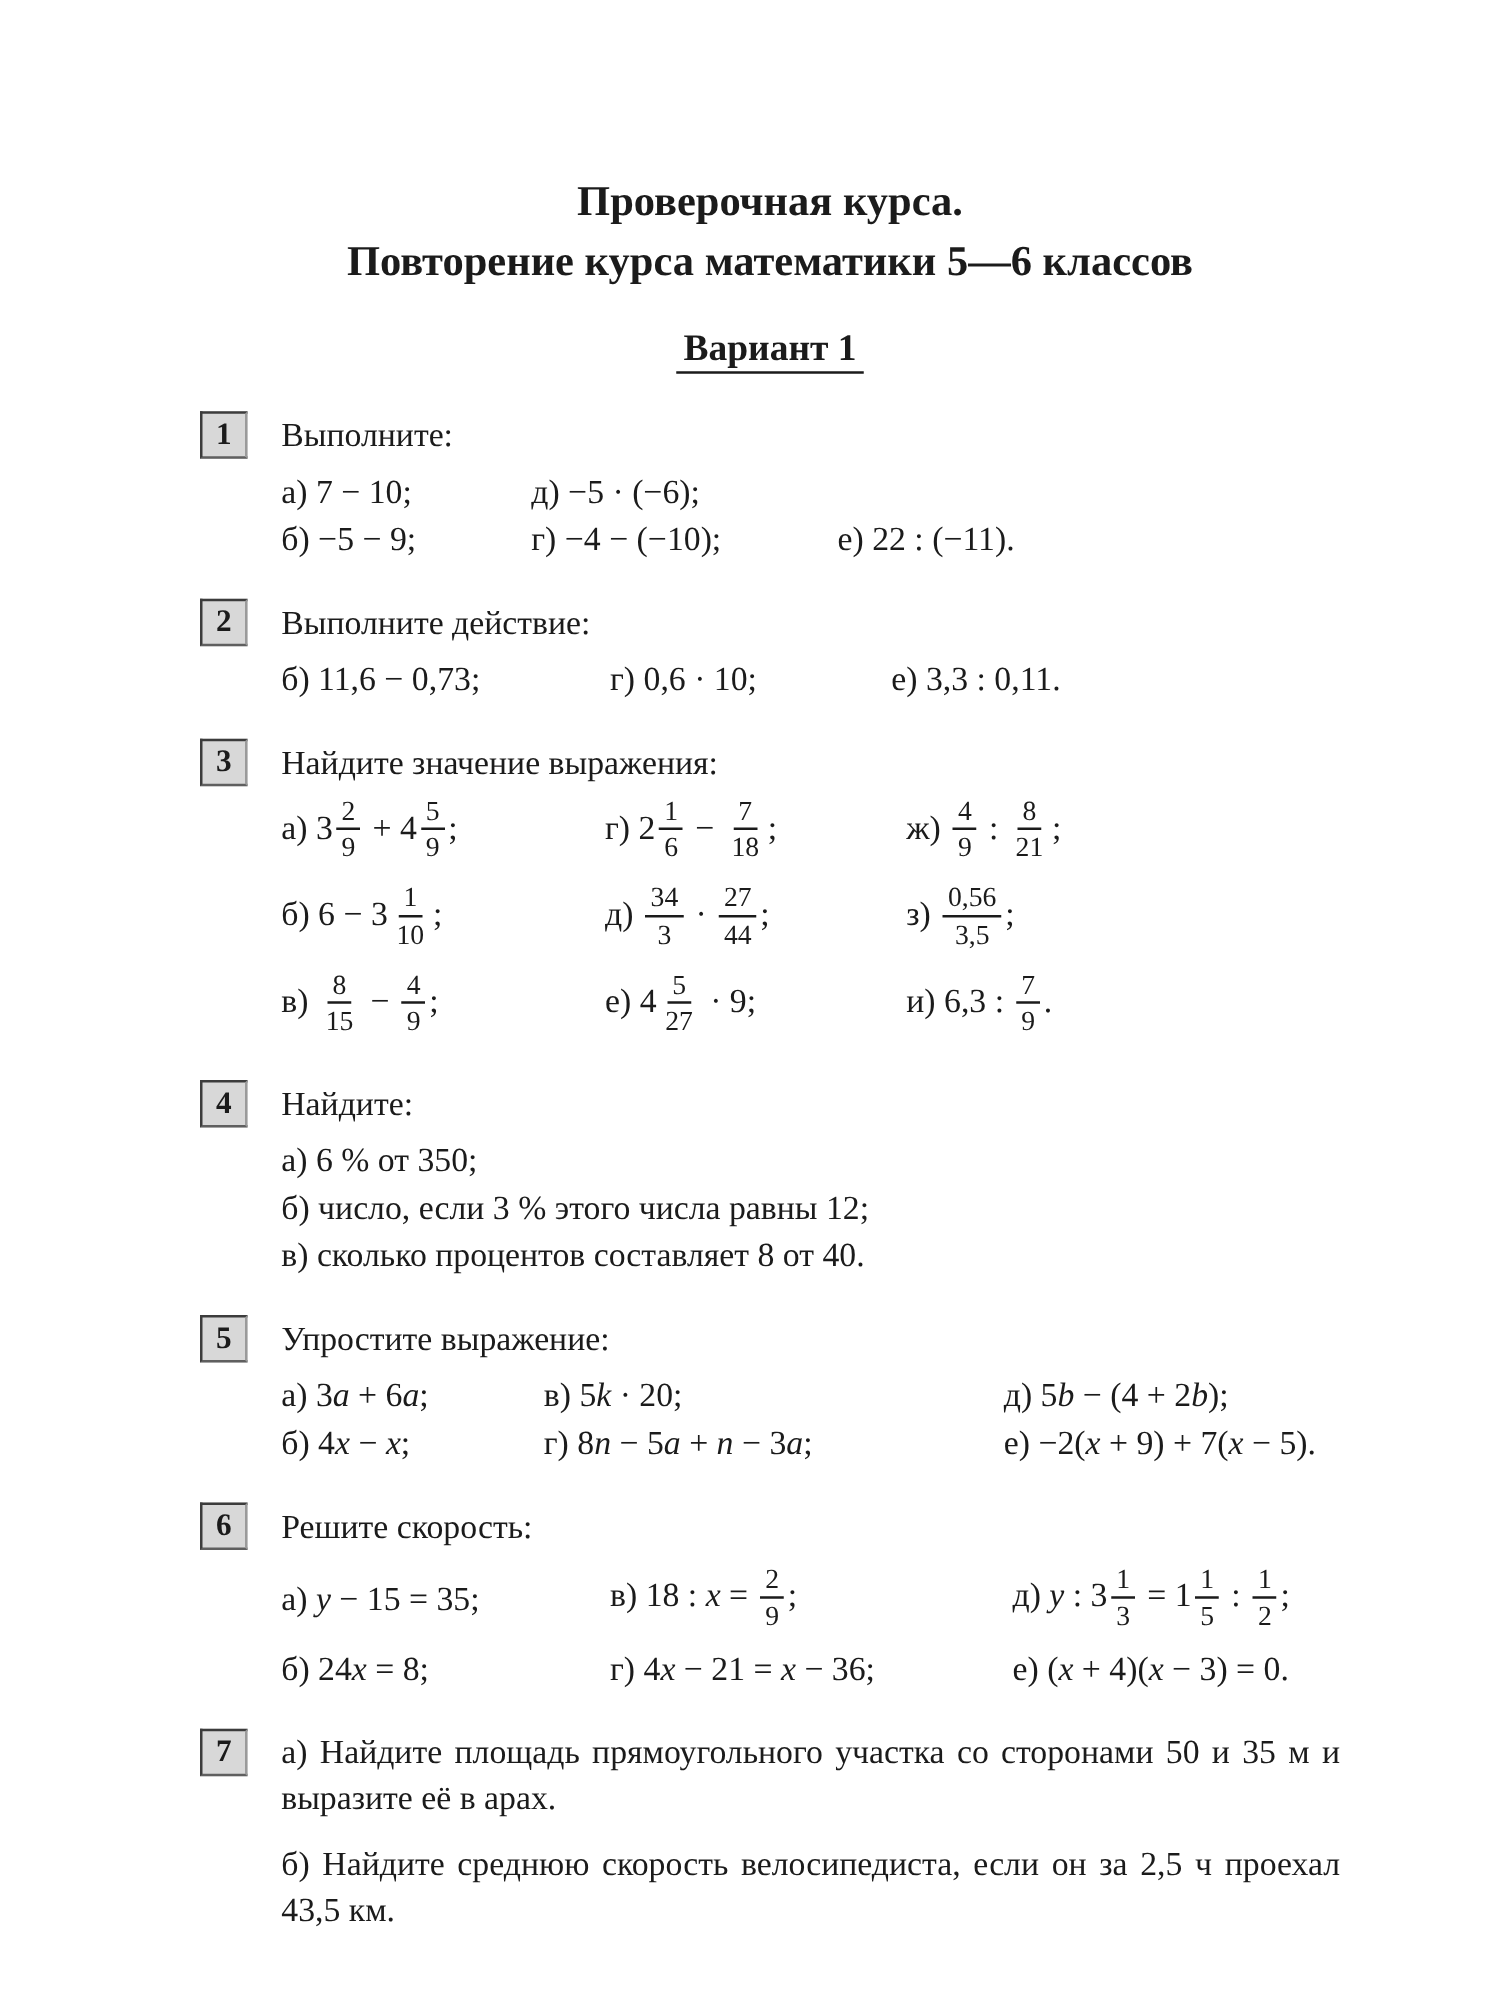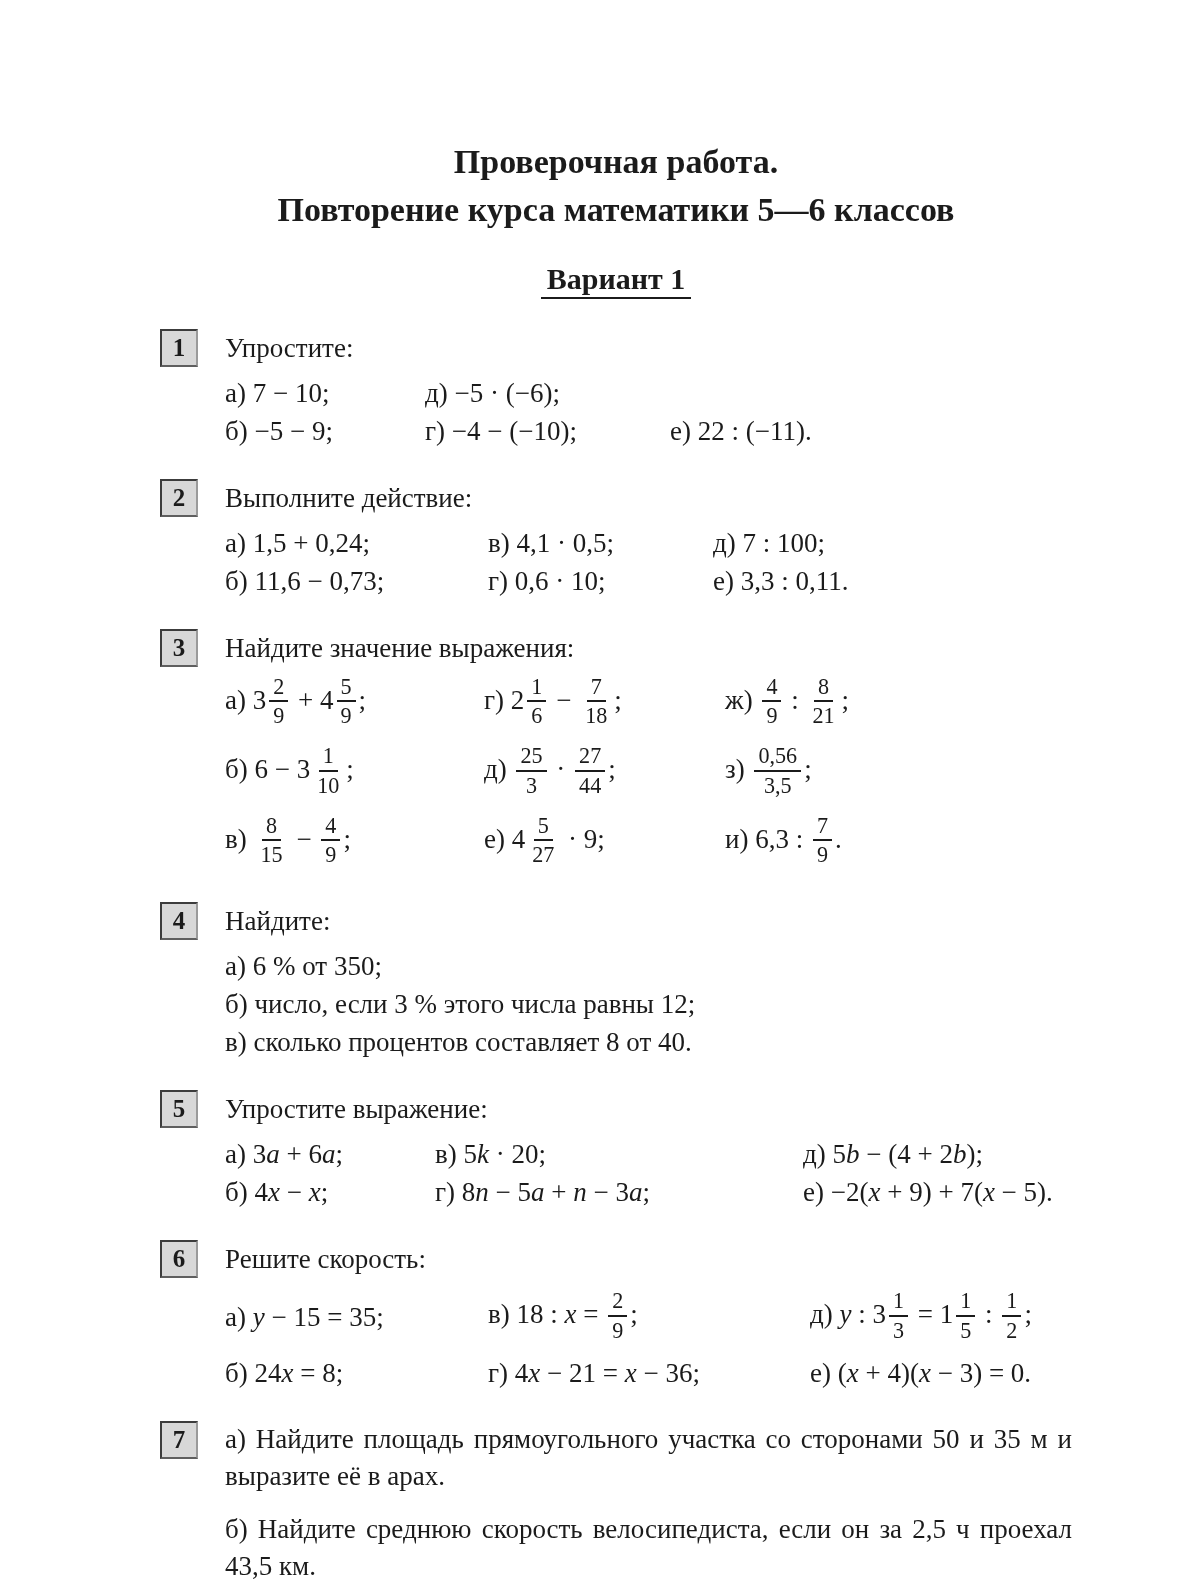--- a/index.html
+++ b/index.html
@@ -93,53 +93,48 @@
     padding:1px 4px 2px 4px;
   }
   .frac .den{padding:2px 4px 0 4px;}
 </style>
 </head>
 <body>
 
 <div class="page">
   <div class="header">
     <h1 class="title">
-      <span>Проверочная работа.</span><br>
+      <span>Проверочная курса.</span><br>
       <span>Повторение курса математики 5—6 классов</span>
     </h1>
     <div class="variant">
       <span>Вариант 1</span>
     </div>
   </div>
 
   <div id="problems">
       <div class="problem p1">
         <div class="badge">1</div>
         <div class="content">
-          <div class="prompt">Упростите:</div>
+          <div class="prompt">Выполните:</div>
           <div class="prow">
             <div class="pitem"><span class="plabel">а) </span>7 − 10;</div>
             <div class="pitem"><span class="plabel">д) </span>−5 · (−6);</div>
           </div>
           <div class="prow">
             <div class="pitem"><span class="plabel">б) </span>−5 − 9;</div>
             <div class="pitem"><span class="plabel">г) </span>−4 − (−10);</div>
             <div class="pitem"><span class="plabel">е) </span>22 : (−11).</div>
           </div>
         </div>
       </div>
       <div class="problem p2">
         <div class="badge">2</div>
         <div class="content">
           <div class="prompt">Выполните действие:</div>
-          <div class="prow">
-            <div class="pitem"><span class="plabel">а) </span>1,5 + 0,24;</div>
-            <div class="pitem"><span class="plabel">в) </span>4,1 · 0,5;</div>
-            <div class="pitem"><span class="plabel">д) </span>7 : 100;</div>
-          </div>
           <div class="prow">
             <div class="pitem"><span class="plabel">б) </span>11,6 − 0,73;</div>
             <div class="pitem"><span class="plabel">г) </span>0,6 · 10;</div>
             <div class="pitem"><span class="plabel">е) </span>3,3 : 0,11.</div>
           </div>
         </div>
       </div>
       <div class="problem p3">
         <div class="badge">3</div>
         <div class="content">
@@ -166,21 +161,21 @@
                 <span class="num">8</span>
                 <span class="den">21</span>
               </span>;</div>
           </div>
           <div class="prow">
             <div class="pitem"><span class="plabel">б) </span>6 − 3<span class="frac">
                 <span class="num">1</span>
                 <span class="den">10</span>
               </span>;</div>
             <div class="pitem"><span class="plabel">д) </span><span class="frac">
-                <span class="num">25</span>
+                <span class="num">34</span>
                 <span class="den">3</span>
               </span> · <span class="frac">
                 <span class="num">27</span>
                 <span class="den">44</span>
               </span>;</div>
             <div class="pitem"><span class="plabel">з) </span><span class="frac">
                 <span class="num">0,56</span>
                 <span class="den">3,5</span>
               </span>;</div>
           </div>

